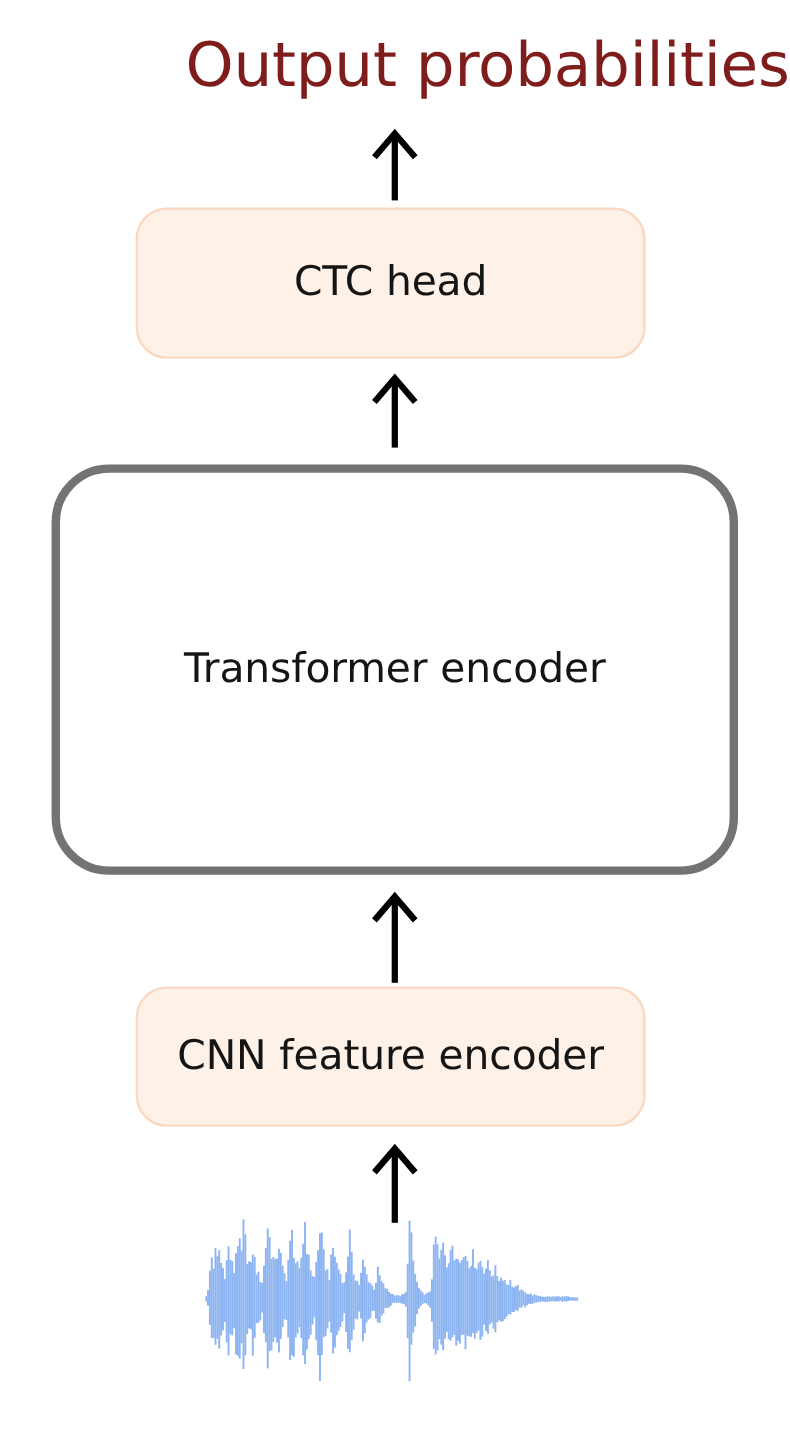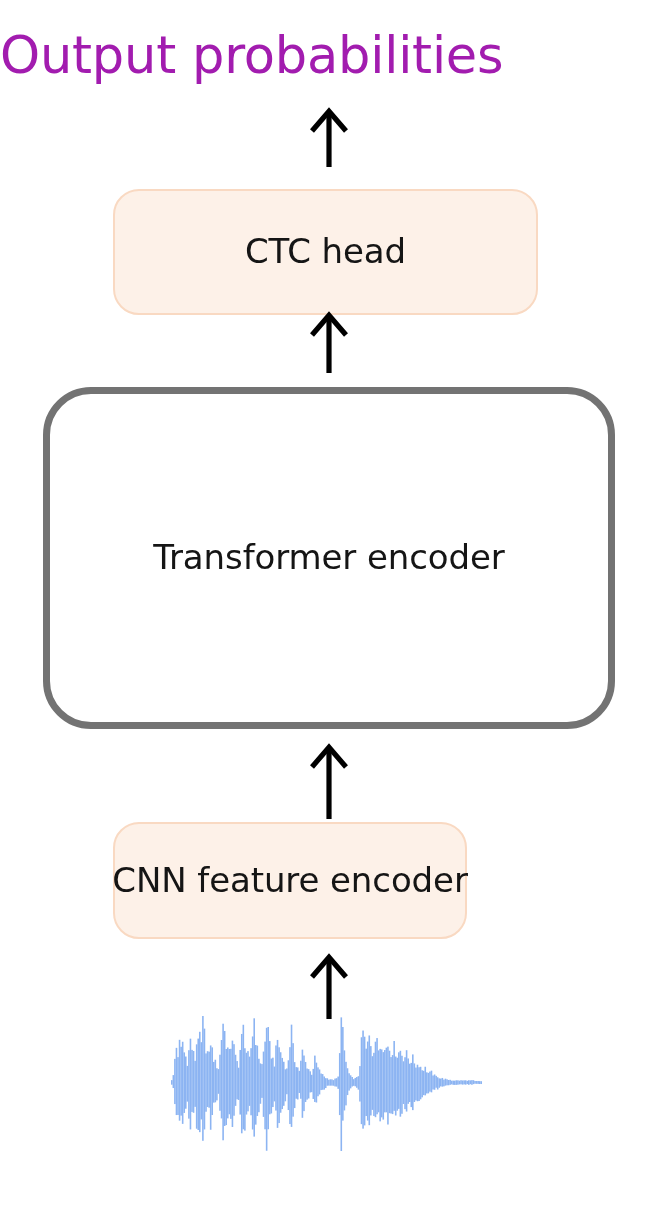--- a/index.html
+++ b/index.html
@@ -23,25 +23,25 @@
     width: 658px;
     height: 1205px;
   }
 
   
   .title {
     position: absolute;
     left: 0;
     top: 28px;
     width: 658px;
-    text-align: left;
+    text-align: right;
     font-size: 51px;
     font-weight: 400;
     line-height: 1.08;
-    color: #a21caf;
+    color: #7f1d1d;
     letter-spacing: -0.2px;
     white-space: nowrap;
   }
 
   
   .node {
     position: absolute;
     box-sizing: border-box;
     display: flex;
     align-items: center;
@@ -63,23 +63,23 @@
     border-radius: 26px;
   }
 
   .node-plain {
     background: #ffffff;
     border: 7px solid #737373;
     border-radius: 48px;
   }
 
   
-  #node-ctc-head       { left: 113px; top: 189px; width: 425px; height: 126px; }
+  #node-ctc-head       { left: 113px; top: 173px; width: 425px; height: 126px; }
   #node-transformer    { left: 43px;  top: 387px; width: 572px; height: 342px; }
-  #node-cnn-encoder    { left: 113px; top: 822px; width: 354px; height: 117px; }
+  #node-cnn-encoder    { left: 113px; top: 822px; width: 425px; height: 117px; }
 
   
   .arrow {
     position: absolute;
     left: 50%;
     transform: translateX(-50%);
     overflow: visible;
   }
   .arrow svg { display: block; overflow: visible; }
 

